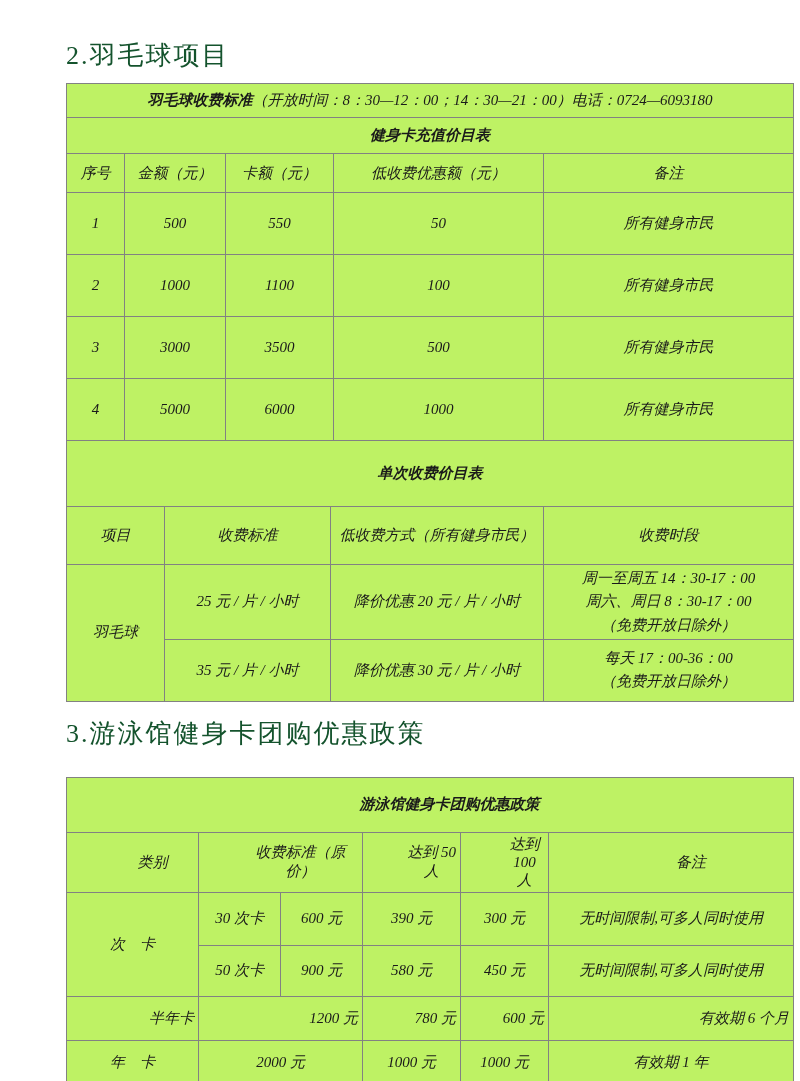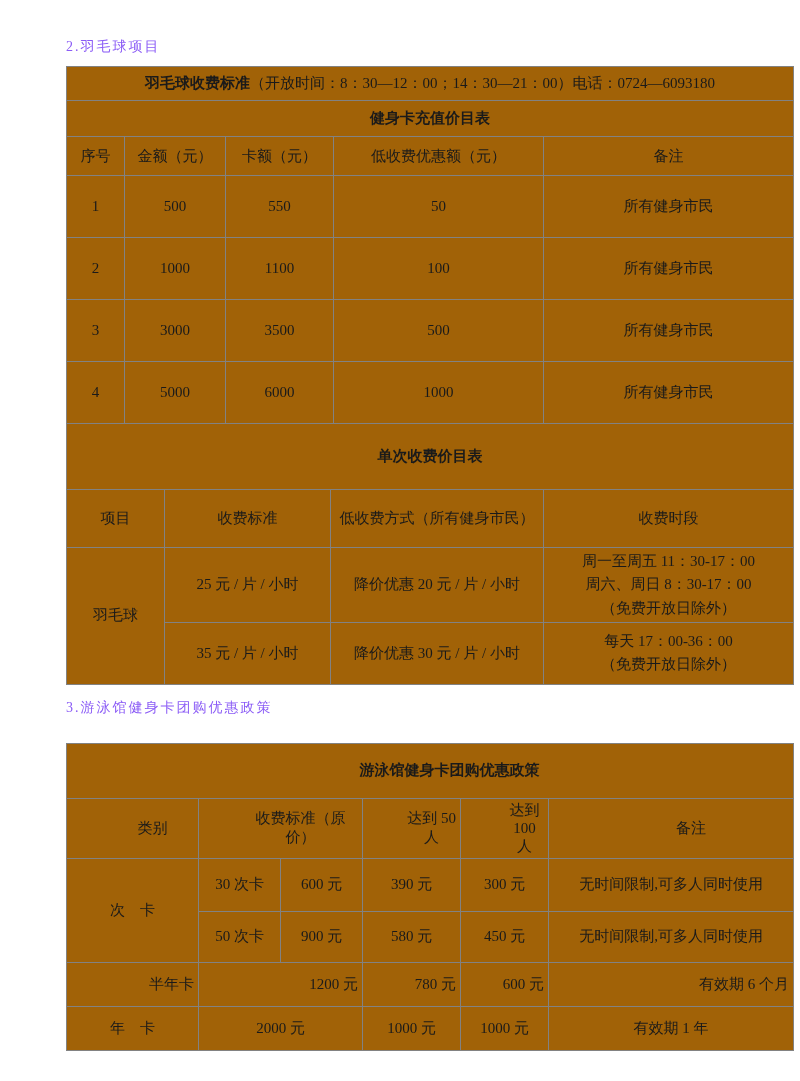--- a/index.html
+++ b/index.html
@@ -4,27 +4,28 @@
 <style>
   * { margin:0; padding:0; box-sizing:border-box; }
   html,body { background:#ffffff; }
   body {
     width:800px; height:1081px; overflow:hidden;
     font-family:"Liberation Serif","DejaVu Serif",serif;
     color:#000000;
   }
   .page { padding:38px 7px 0 66px; width:800px; }
   .section-heading {
-    font-size:14px; font-weight:normal; letter-spacing:2px;
-    margin:0 0 10px 0; color:#8b5cf6;
+    font-size:26px; font-weight:normal; letter-spacing:2px;
+    margin:0 0 10px 0; color:#14532d;
   }
   .section-heading.second { margin-top:14px; margin-bottom:26px; }
   table {
     border-collapse:collapse; table-layout:fixed; width:727px;
-    background:#a16207;
+    background:#bef264;
+    font-style:italic;
   }
   td {
     border:1px solid #828282; text-align:center; vertical-align:middle;
     font-size:15px; padding:2px 4px; overflow:hidden; color:#1a1a1a;
   }
   .b { font-weight:bold; }
   .pre { white-space:pre-line; line-height:1.55; }
   .joined { margin-top:-1px; }
   
   .r-title td   { height:34px; }
@@ -118,21 +119,21 @@
       <tr class="r-head2">
         <td>项目</td>
         <td>收费标准</td>
         <td>低收费方式（所有健身市民）</td>
         <td>收费时段</td>
       </tr>
       <tr class="r-b1">
         <td rowspan="2">羽毛球</td>
         <td>25 元 / 片 / 小时</td>
         <td>降价优惠 20 元 / 片 / 小时</td>
-        <td class="pre">周一至周五 11：30-17：00
+        <td class="pre">周一至周五 14：30-17：00
 周六、周日 8：30-17：00
 （免费开放日除外）</td>
       </tr>
       <tr class="r-b2">
         <td>35 元 / 片 / 小时</td>
         <td>降价优惠 30 元 / 片 / 小时</td>
         <td class="pre">每天 17：00-36：00
 （免费开放日除外）</td>
       </tr>
     </tbody>

